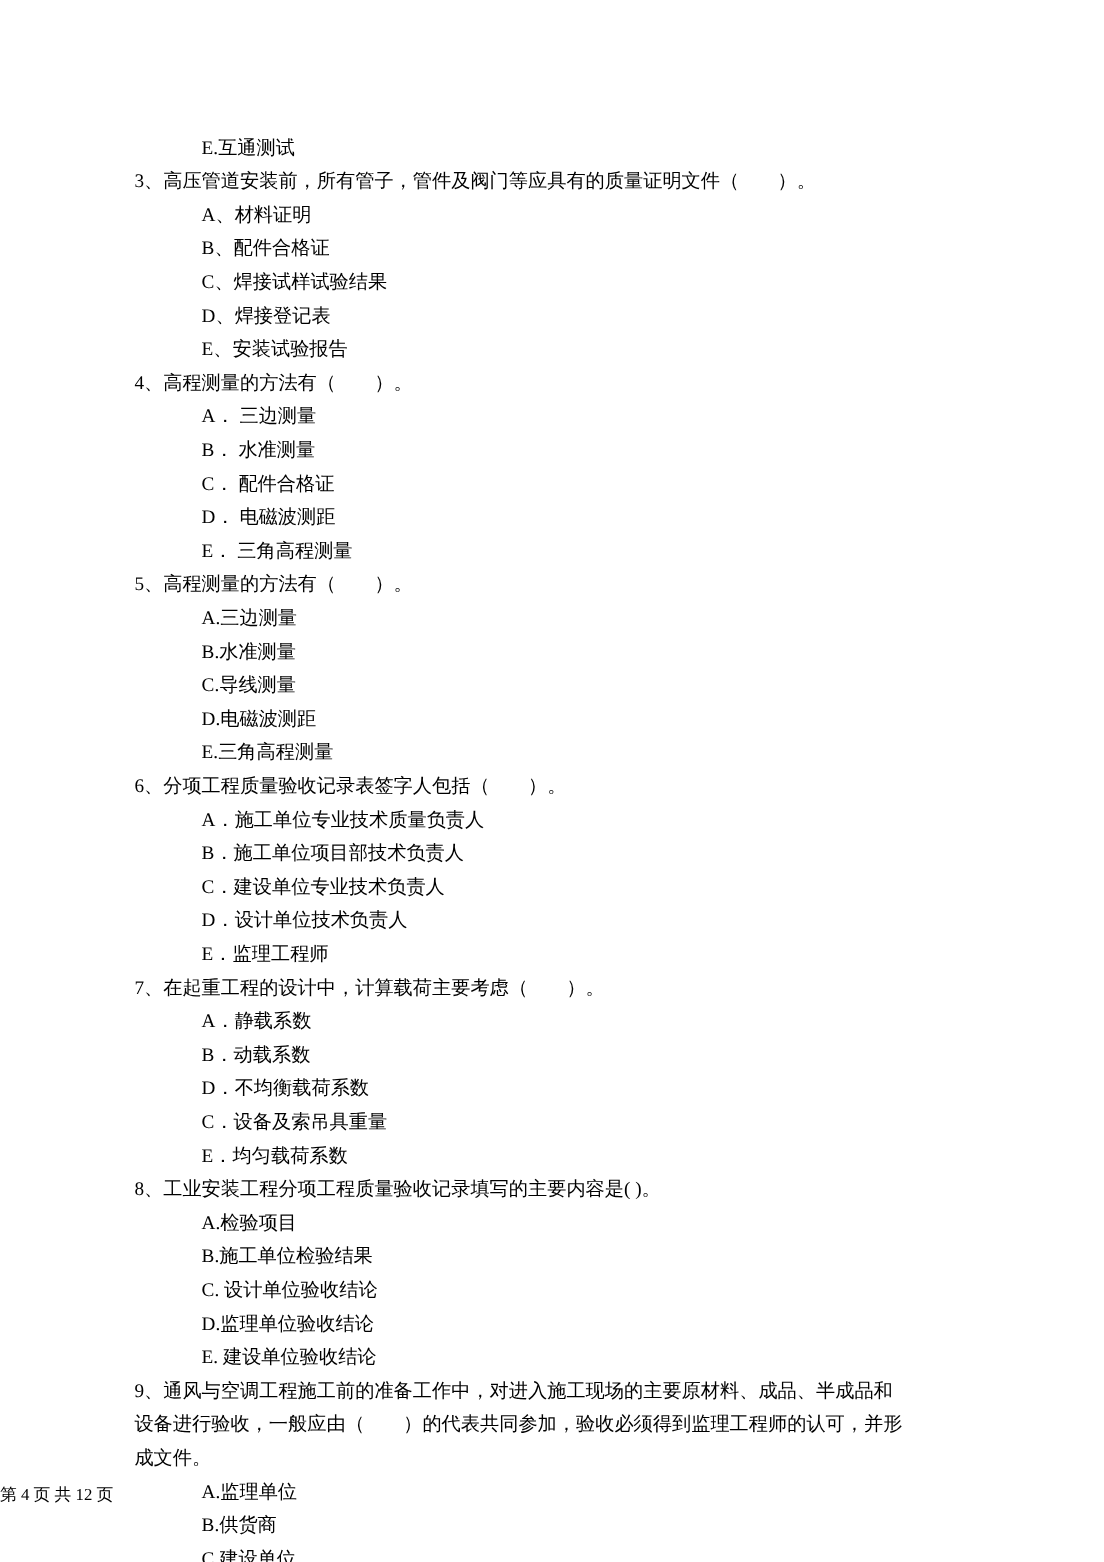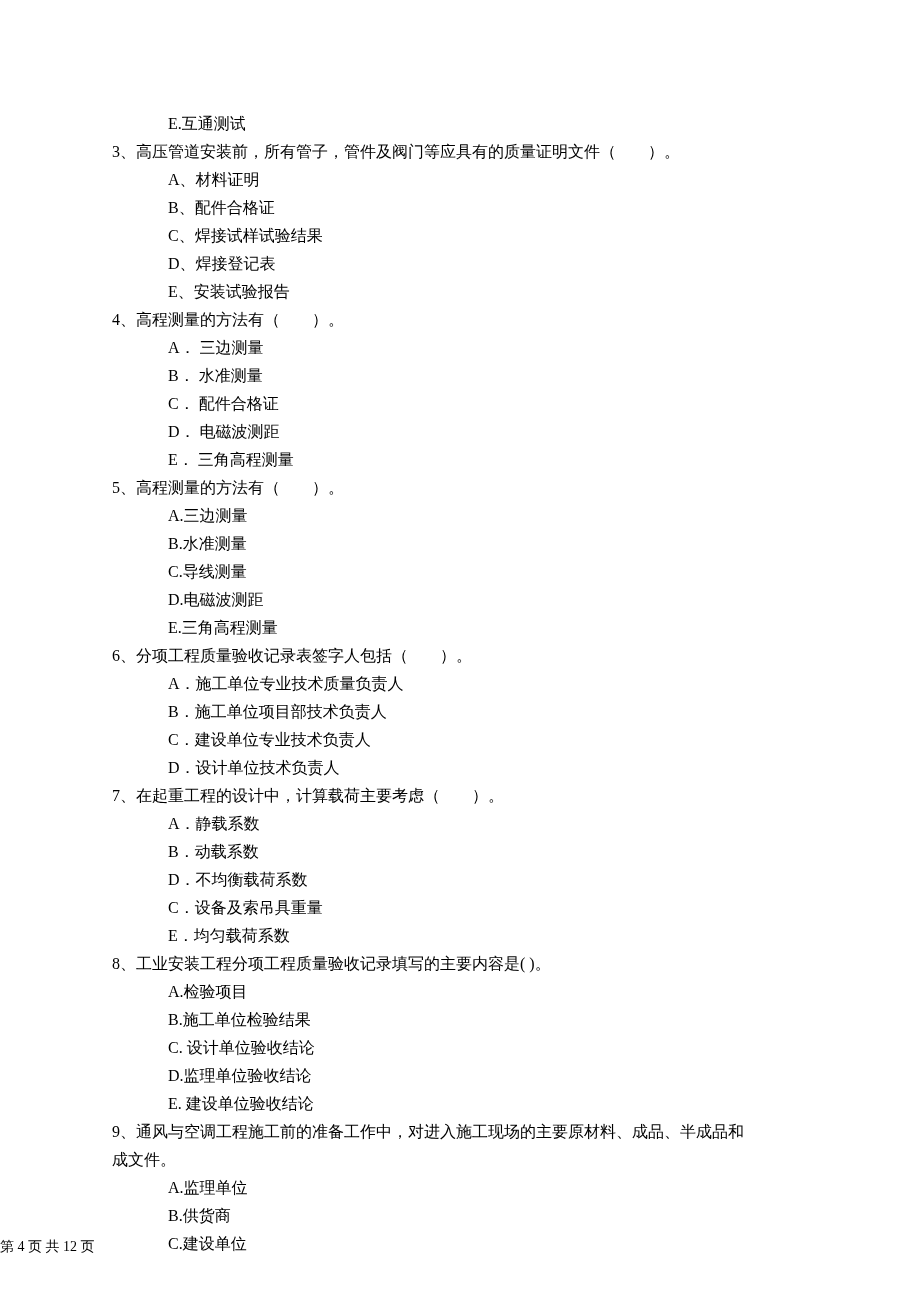--- a/index.html
+++ b/index.html
@@ -63,36 +63,38 @@
   <div class="option-item">B.水准测量</div>
   <div class="option-item">C.导线测量</div>
   <div class="option-item">D.电磁波测距</div>
   <div class="option-item">E.三角高程测量</div>
 
   <div class="question-item"><span>6、分项工程质量验收记录表签字人包括（　　）。</span></div>
   <div class="option-item">A．施工单位专业技术质量负责人</div>
   <div class="option-item">B．施工单位项目部技术负责人</div>
   <div class="option-item">C．建设单位专业技术负责人</div>
   <div class="option-item">D．设计单位技术负责人</div>
+  <div class="option-item">E．监理工程师</div>
 
   <div class="question-item"><span>7、在起重工程的设计中，计算载荷主要考虑（　　）。</span></div>
   <div class="option-item">A．静载系数</div>
   <div class="option-item">B．动载系数</div>
   <div class="option-item">D．不均衡载荷系数</div>
   <div class="option-item">C．设备及索吊具重量</div>
   <div class="option-item">E．均匀载荷系数</div>
 
   <div class="question-item"><span>8、工业安装工程分项工程质量验收记录填写的主要内容是(  )。</span></div>
   <div class="option-item">A.检验项目</div>
   <div class="option-item">B.施工单位检验结果</div>
   <div class="option-item">C. 设计单位验收结论</div>
   <div class="option-item">D.监理单位验收结论</div>
   <div class="option-item">E. 建设单位验收结论</div>
 
   <div class="question-item"><span>9、通风与空调工程施工前的准备工作中，对进入施工现场的主要原材料、成品、半成品和</span></div>
+  <div class="question-continuation">设备进行验收，一般应由（　　）的代表共同参加，验收必须得到监理工程师的认可，并形</div>
   <div class="question-continuation">成文件。</div>
   <div class="option-item">A.监理单位</div>
   <div class="option-item">B.供货商</div>
   <div class="option-item">C.建设单位</div>
 
 </div>
 
 <div class="footer">第 4 页 共 12 页</div>
 
 </body></html>

